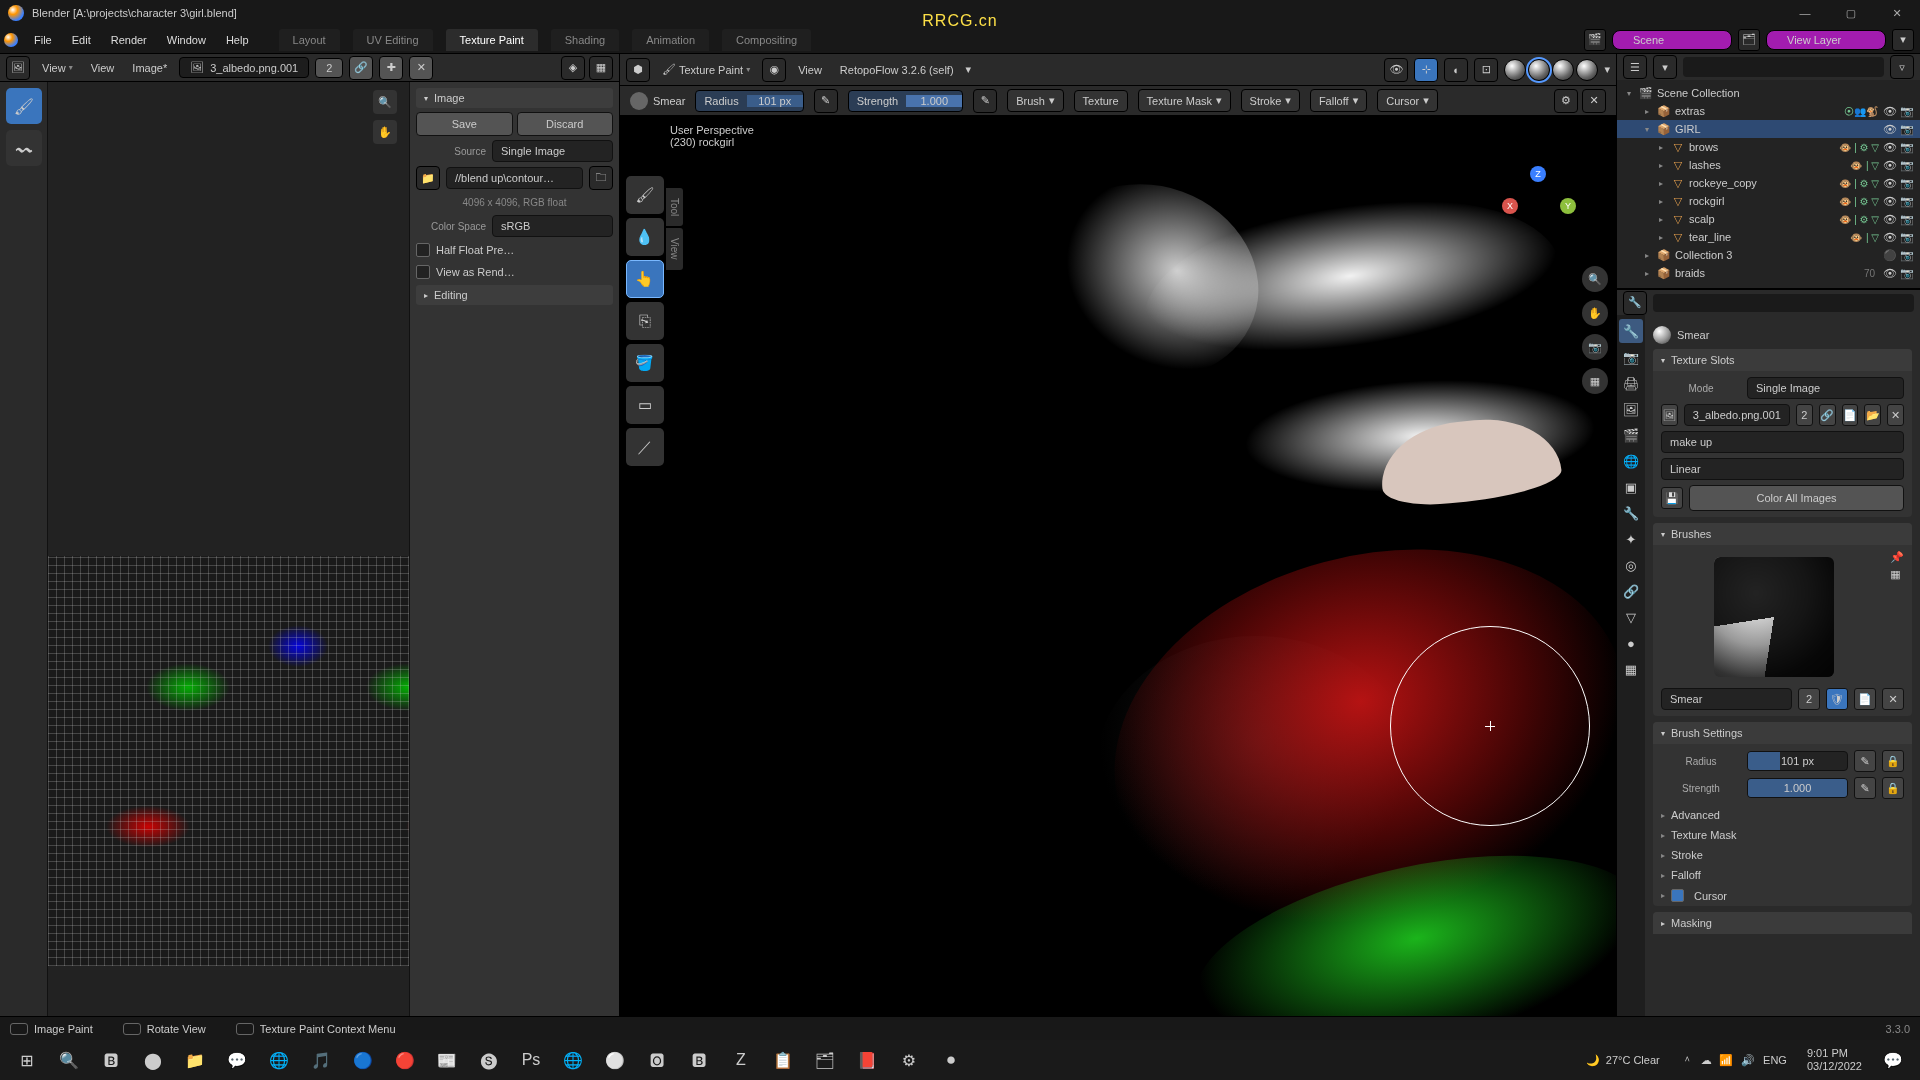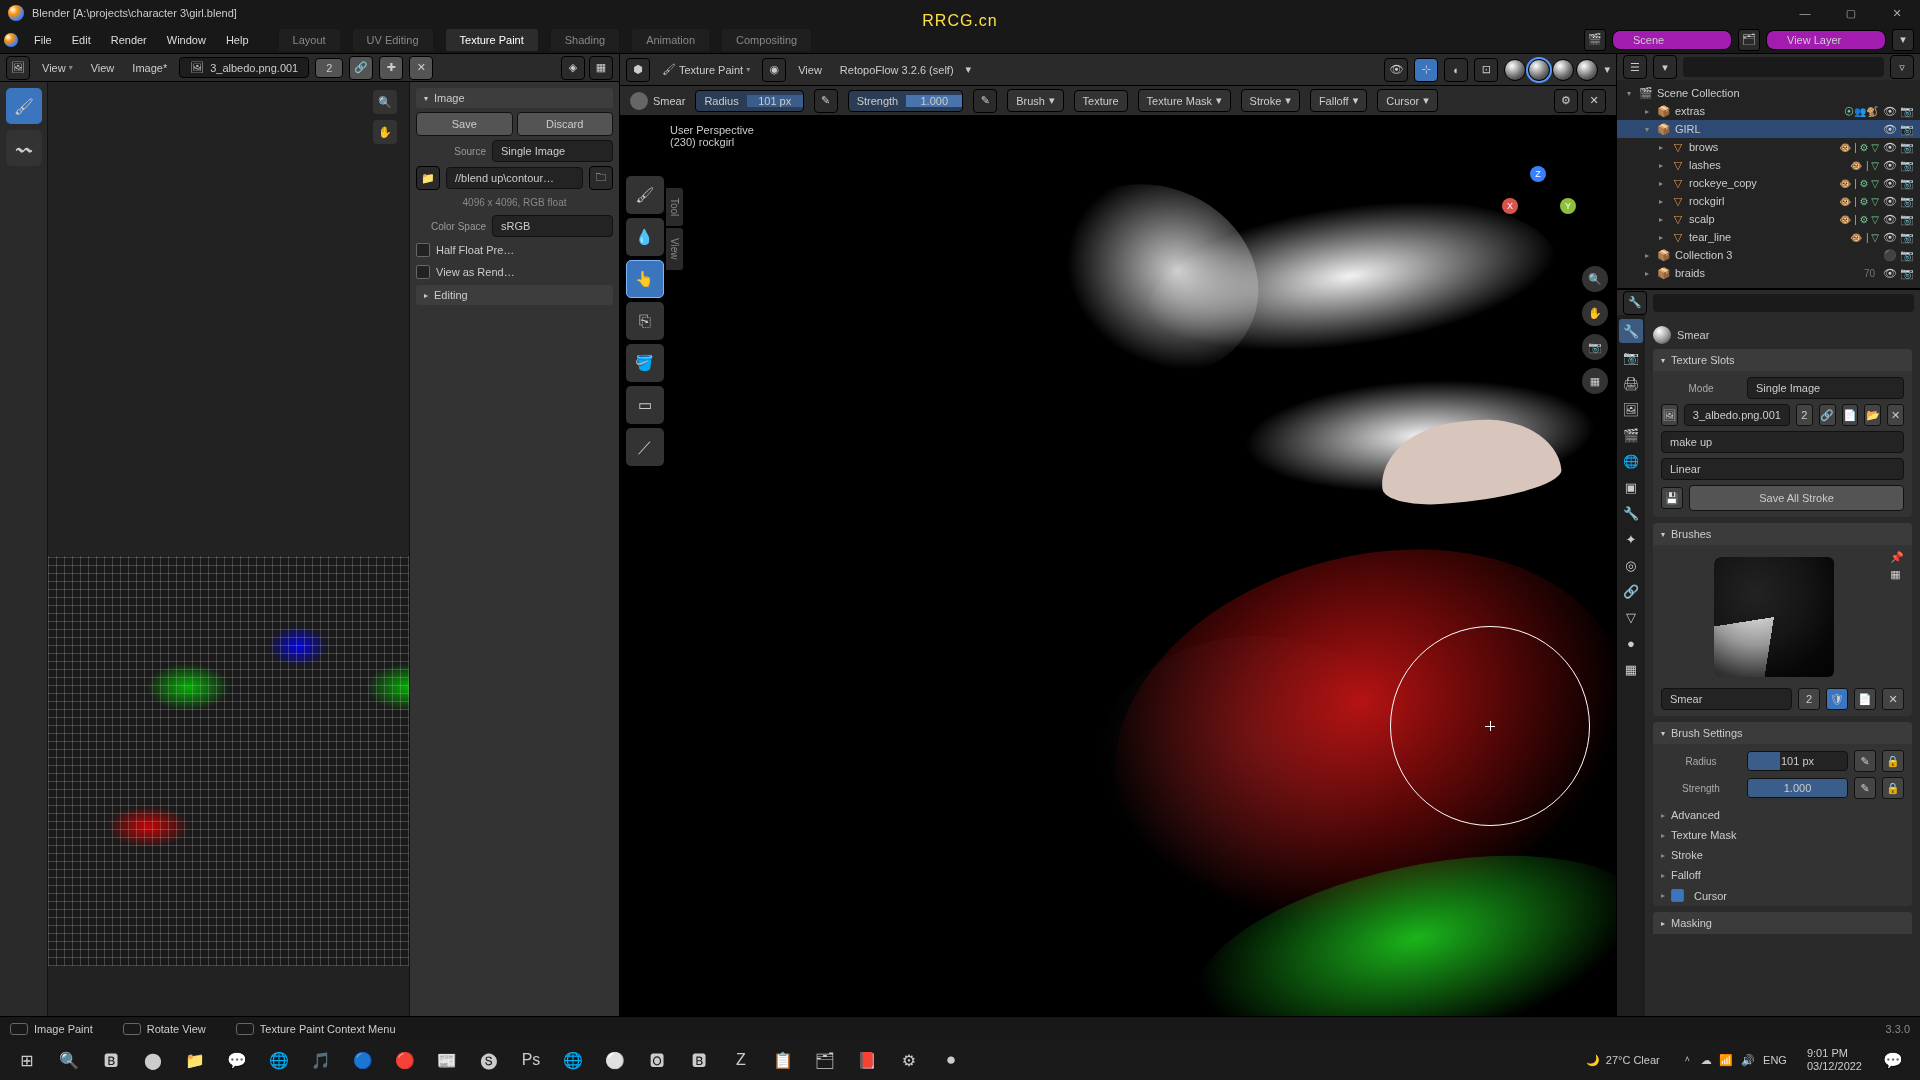--- a/index.html
+++ b/index.html
@@ -564,21 +564,21 @@
               <span class="fico">✕</span>
             </div>
             <div class="frow">
                 <span class="fval" style="width:100%">make up</span>
               </div>
             <div class="frow">
                 <span class="fval" style="width:100%">Linear</span>
               </div>
             <div class="frow">
                 <span class="fico">💾</span>
-                <div class="bigbtn" style="flex:1">Save All Stroke</div>
+                <div class="bigbtn" style="flex:1">Color All Images</div>
               </div>
           </div>
         </div>
 
         <div class="section">
           <div class="shdr">
               <span class="tri">▾</span>
               <span>Brushes</span>
             </div>
           <div class="sbody">

